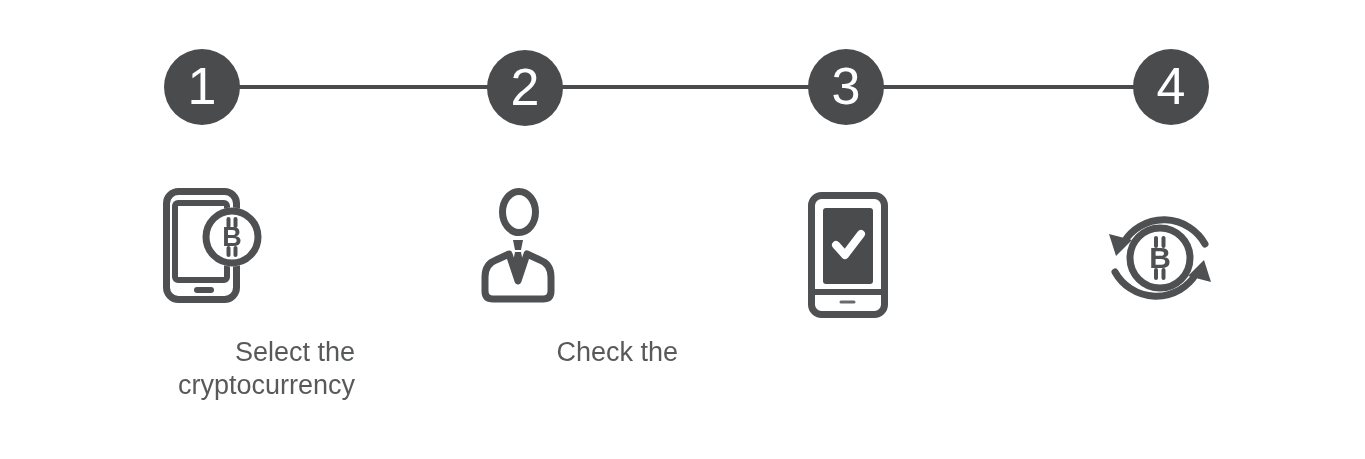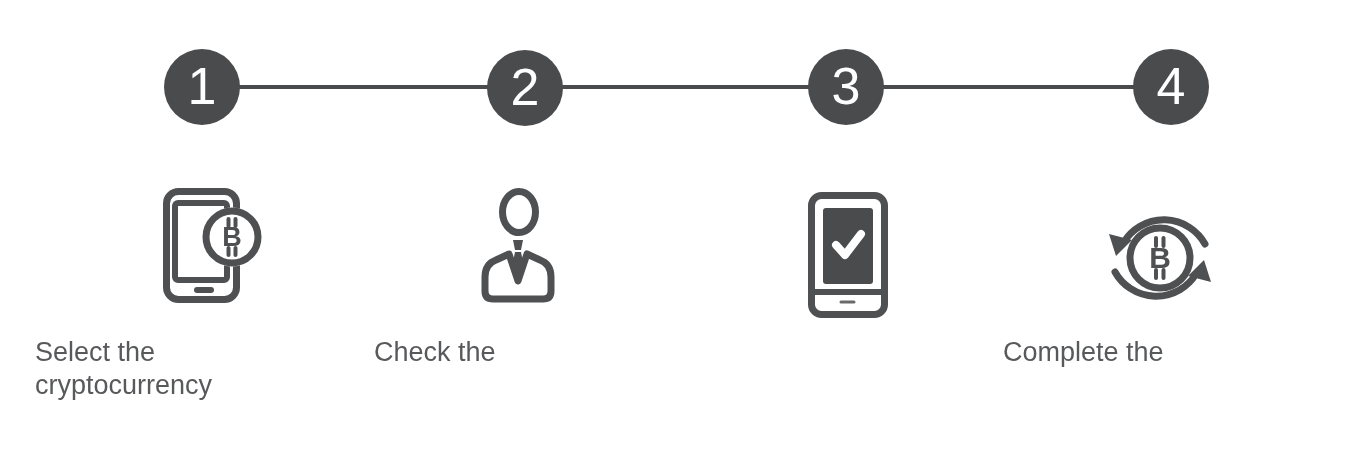--- a/index.html
+++ b/index.html
@@ -49,28 +49,28 @@
   .icon { position: absolute; z-index: 1; }
   .icon-1 { left: 163px; top: 188px; }
   .icon-2 { left: 475px; top: 187px; }
   .icon-3 { left: 808px; top: 192px; }
   .icon-4 { left: 1108px; top: 202px; }
 
   .step-label {
     position: absolute;
     top: 336px;
     width: 320px;
-    text-align: left;
+    text-align: right;
     color: var(--text-color, #58595b);
     font-size: 27px;
     line-height: 33px;
     font-weight: 400;
   }
   .label-1 { left: 35px; }
-  .label-2 { left: 374px; }
+  .label-2 { left: 358px; }
   .label-3 { left: 693px; }
   .label-4 { left: 1003px; }
 
   svg .stroke {
     fill: none;
     stroke: var(--icon-color, #4f5052);
     stroke-linecap: round;
     stroke-linejoin: round;
   }
   svg .fillshape { fill: var(--icon-color, #4f5052); stroke: none; }
@@ -153,16 +153,16 @@
     <span>Select the</span><br>
     <span>cryptocurrency</span>
   </div>
   <div class="step-label label-2">
     <span>Check the</span><br>
   </div>
   <div class="step-label label-3">
     <br>
   </div>
   <div class="step-label label-4">
-    <span>Complete the</span><br>
+    <br>
   </div>
 
 </div>
 
 </body></html>

